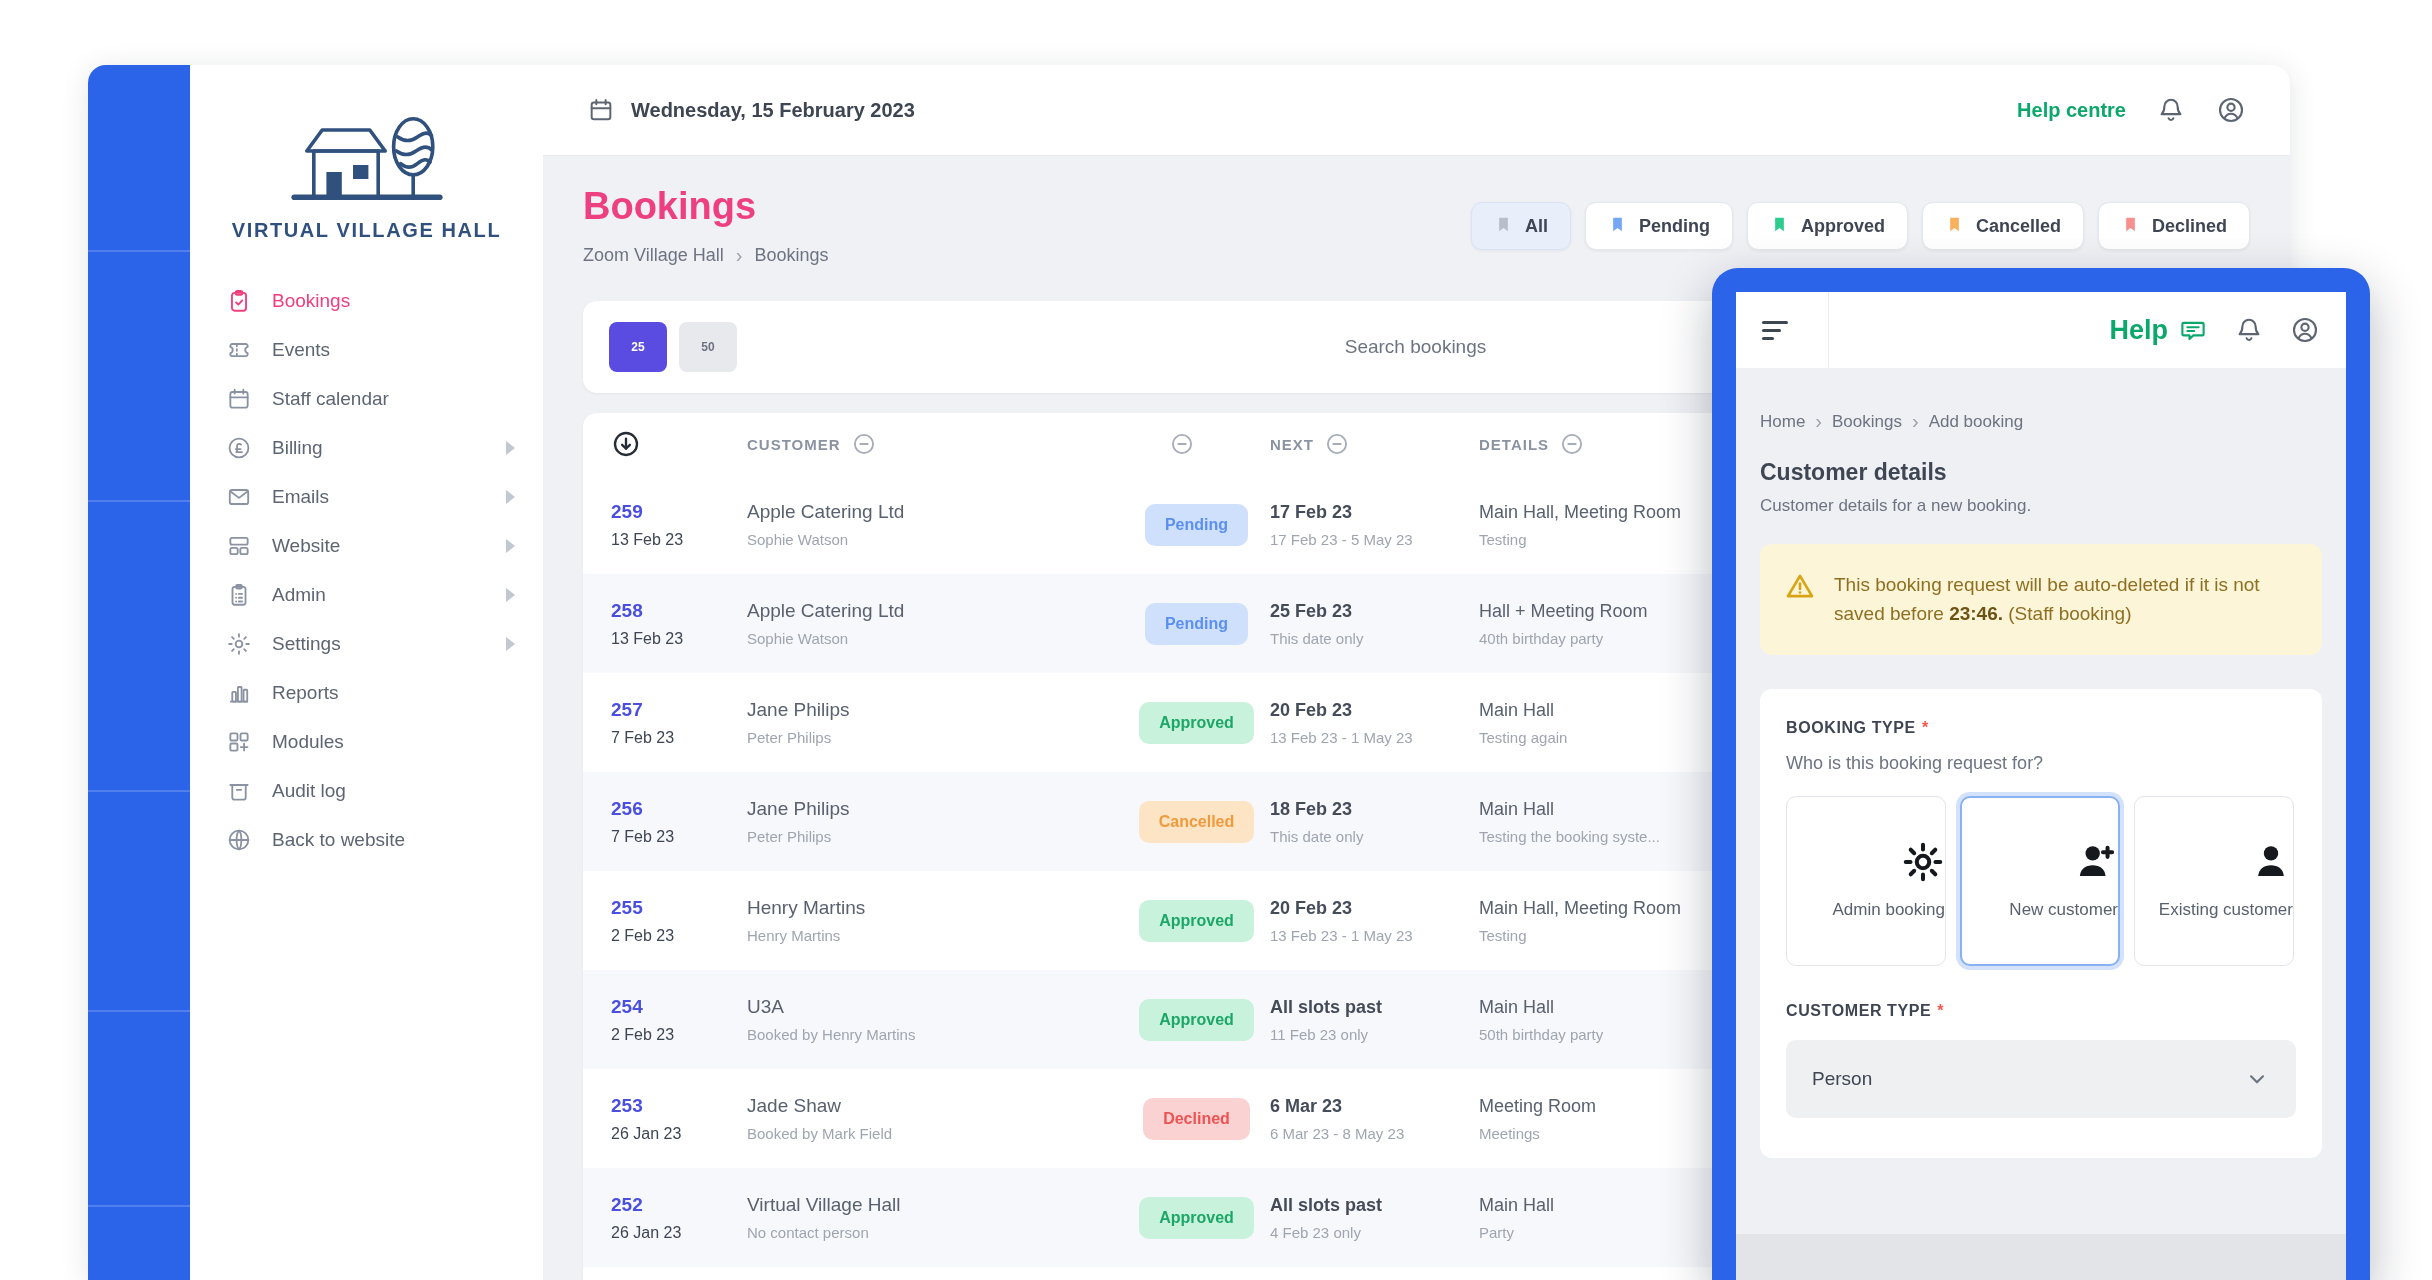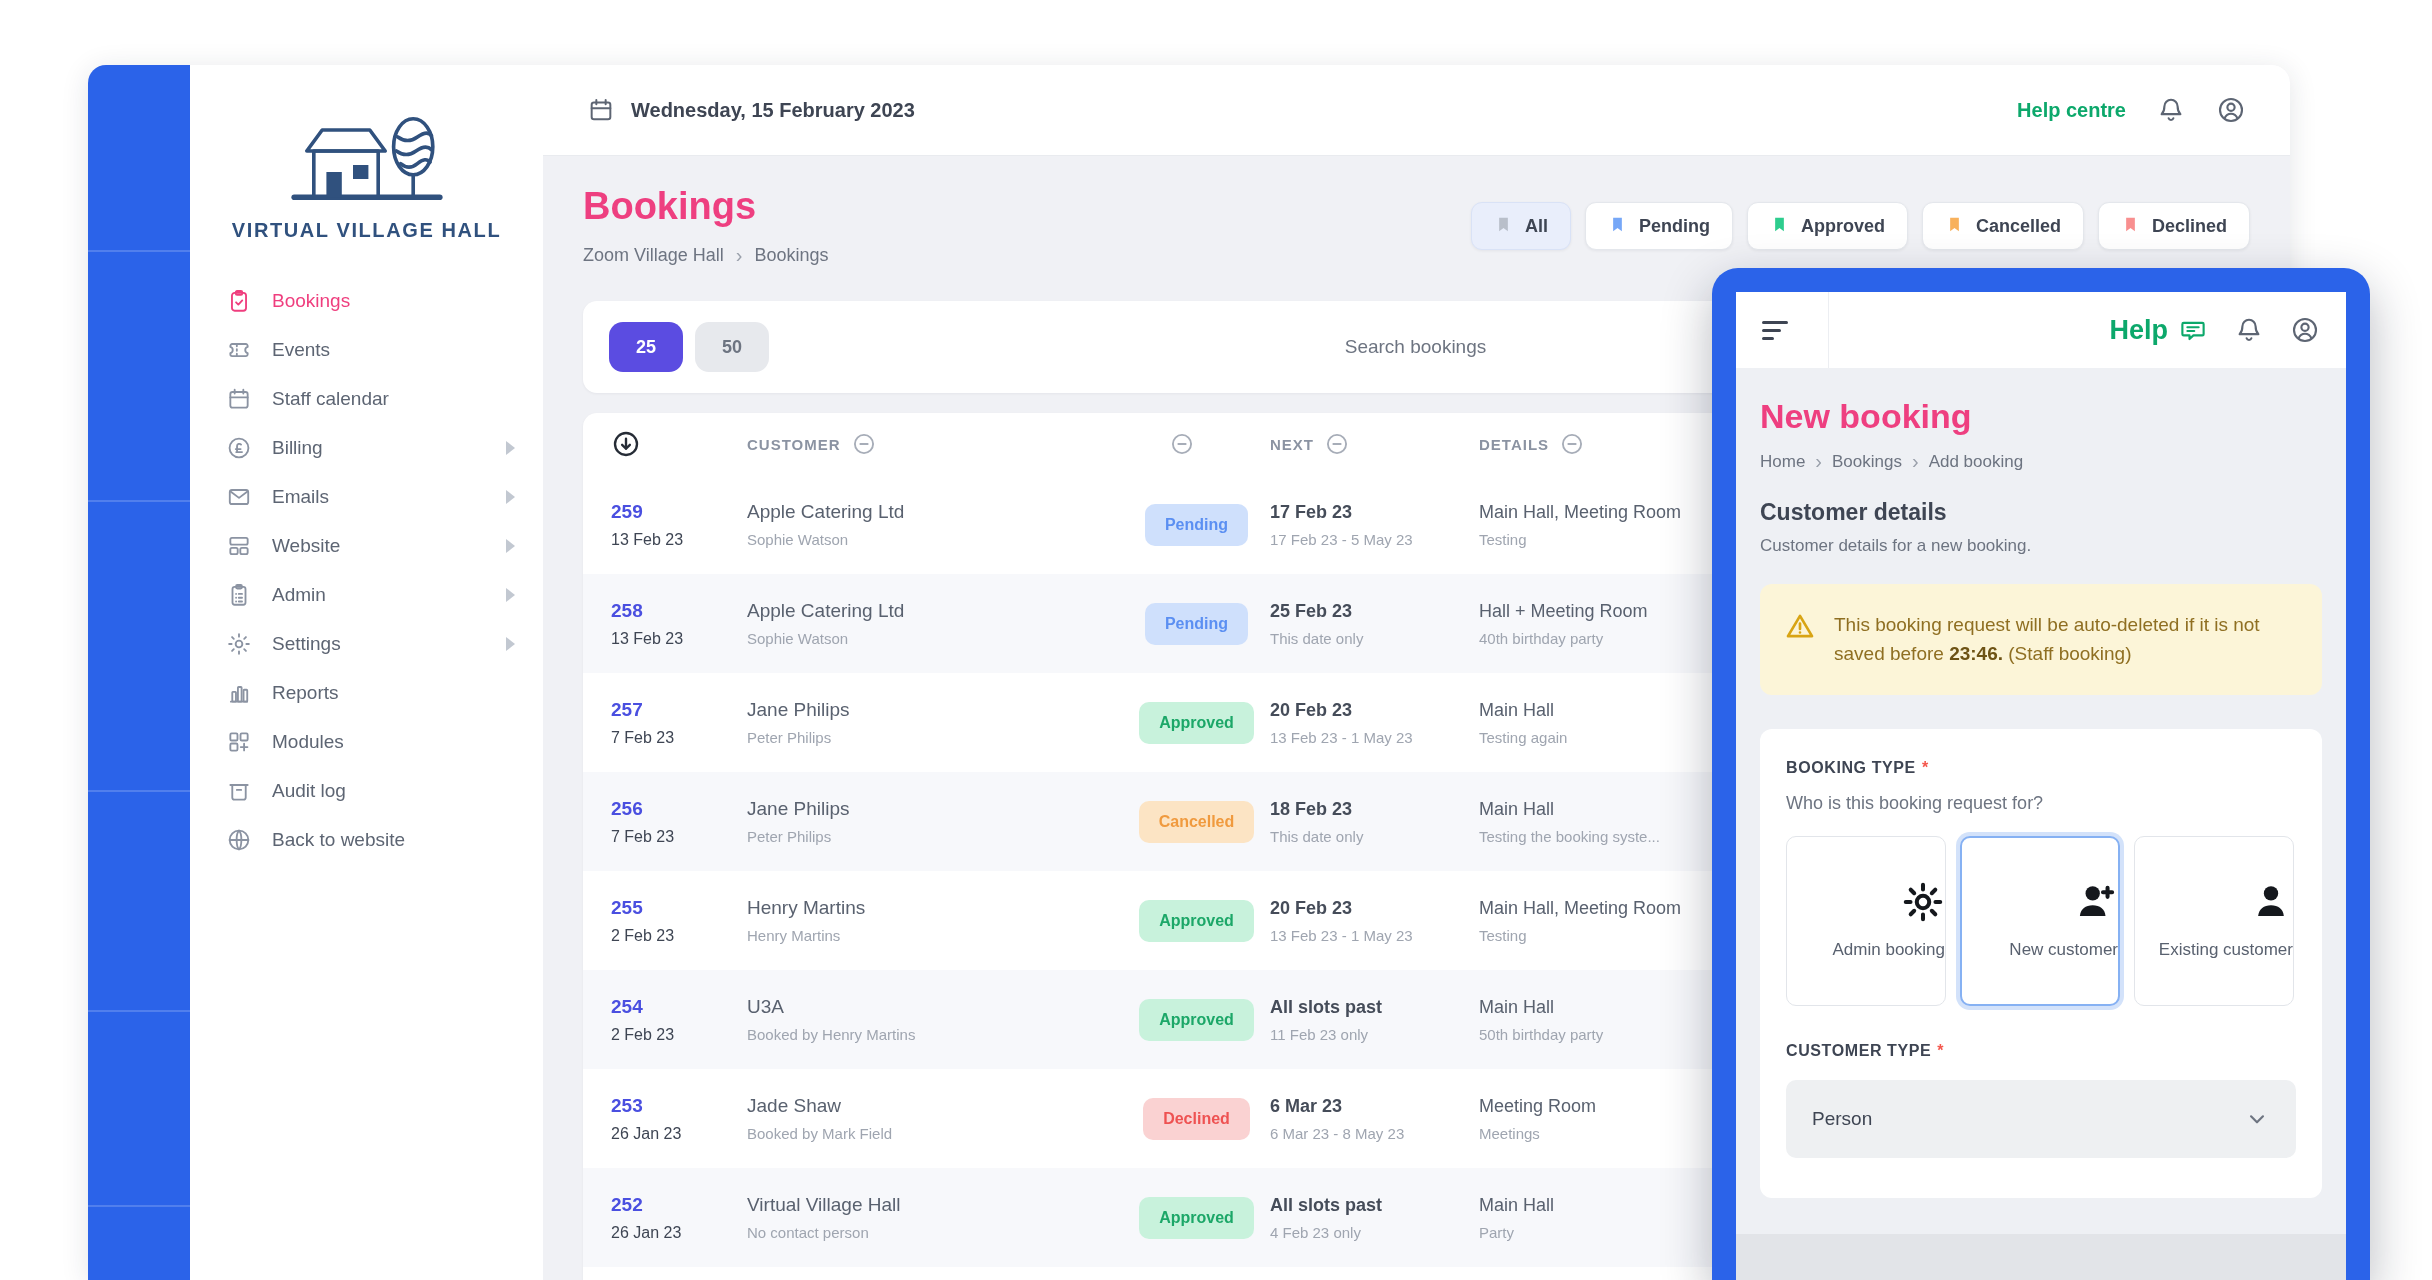--- a/index.html
+++ b/index.html
@@ -42,21 +42,21 @@
   .page-head{display:flex;align-items:flex-start;}
   .page-title{font-size:38px;font-weight:800;color:#ee3f80;line-height:44px;}
   .breadcrumb{margin-top:16px;font-size:18px;color:#6d7481;display:flex;align-items:center;gap:12px;}
   .crumb-sep{color:#9aa0ab;font-size:20px;}
   .filters{margin-left:auto;margin-top:18px;display:flex;gap:14px;}
   .chip{height:48px;background:#fff;border:1px solid #e4e7ec;border-radius:11px;display:flex;align-items:center;gap:12px;padding:0 22px;font-size:18px;font-weight:600;color:#3e4553;box-shadow:0 1px 3px rgba(16,24,40,.06);cursor:pointer;box-sizing:border-box;}
   .chip.active{background:#e9eefb;border-color:#d9e2f6;}
   .chip-icon{width:19px;height:22px;}
   
   .toolbar-card{margin-top:34px;width:1665px;height:92px;background:#fff;border-radius:14px;display:flex;align-items:center;padding:0 26px;position:relative;box-sizing:border-box;box-shadow:0 1px 3px rgba(16,24,40,.05);}
-  .size-btn{width:74px;height:50px;border-radius:14px;display:flex;align-items:center;justify-content:center;font-size:18px;font-weight:700;cursor:pointer;}
+  .size-btn{width:58px;height:50px;border-radius:8px;display:flex;align-items:center;justify-content:center;font-size:12px;font-weight:700;cursor:pointer;}
   .size-btn.active{background:#5b4ce1;color:#fff;}
   .size-btn.plain{background:#e7e9ed;color:#6d7481;margin-left:12px;}
   .search-ph{position:absolute;left:0;right:0;top:0;bottom:0;display:flex;align-items:center;justify-content:center;color:#6d7481;font-size:19px;}
   
   .table-card{margin-top:20px;width:1665px;height:869px;background:#fff;border-radius:14px 14px 0 0;overflow:hidden;box-shadow:0 1px 3px rgba(16,24,40,.05);}
   .t-grid{display:grid;grid-template-columns:136px 376px 147px 209px 1fr;align-items:center;padding-left:28px;}
   .t-head{height:62px;color:#8b93a2;font-size:15px;font-weight:700;letter-spacing:1px;text-transform:uppercase;}
   .h-cell{display:flex;align-items:center;gap:10px;}
   .h-cell.center{justify-content:center;padding-right:30px;}
   .sort-icon{width:30px;height:30px;color:#262c36;cursor:pointer;}
@@ -592,21 +592,20 @@
           <svg viewBox="0 0 24 24">
               <circle cx="12" cy="12" r="8.8"></circle>
               <circle cx="12" cy="9.8" r="2.9"></circle>
               <path d="M6.8 18.6c1.1-2.4 3-3.6 5.2-3.6s4.1 1.2 5.2 3.6"></path>
             </svg>
         </span>
       </div>
     </div>
 
     <div class="m-body">
-      <div class="m-title">New booking</div>
       <div class="m-breadcrumb">
         <span>Home</span>
         <span class="crumb-sep">›</span>
         <span>Bookings</span>
         <span class="crumb-sep">›</span>
         <span>Add booking</span>
       </div>
 
       <div class="m-sec-title">Customer details</div>
       <div class="m-sec-sub">Customer details for a new booking.</div>

